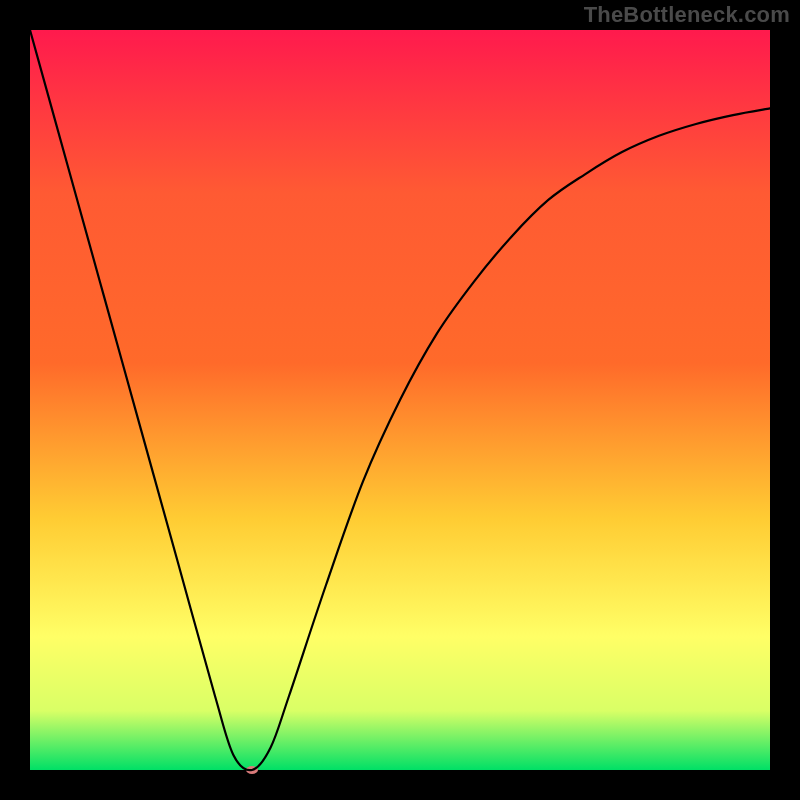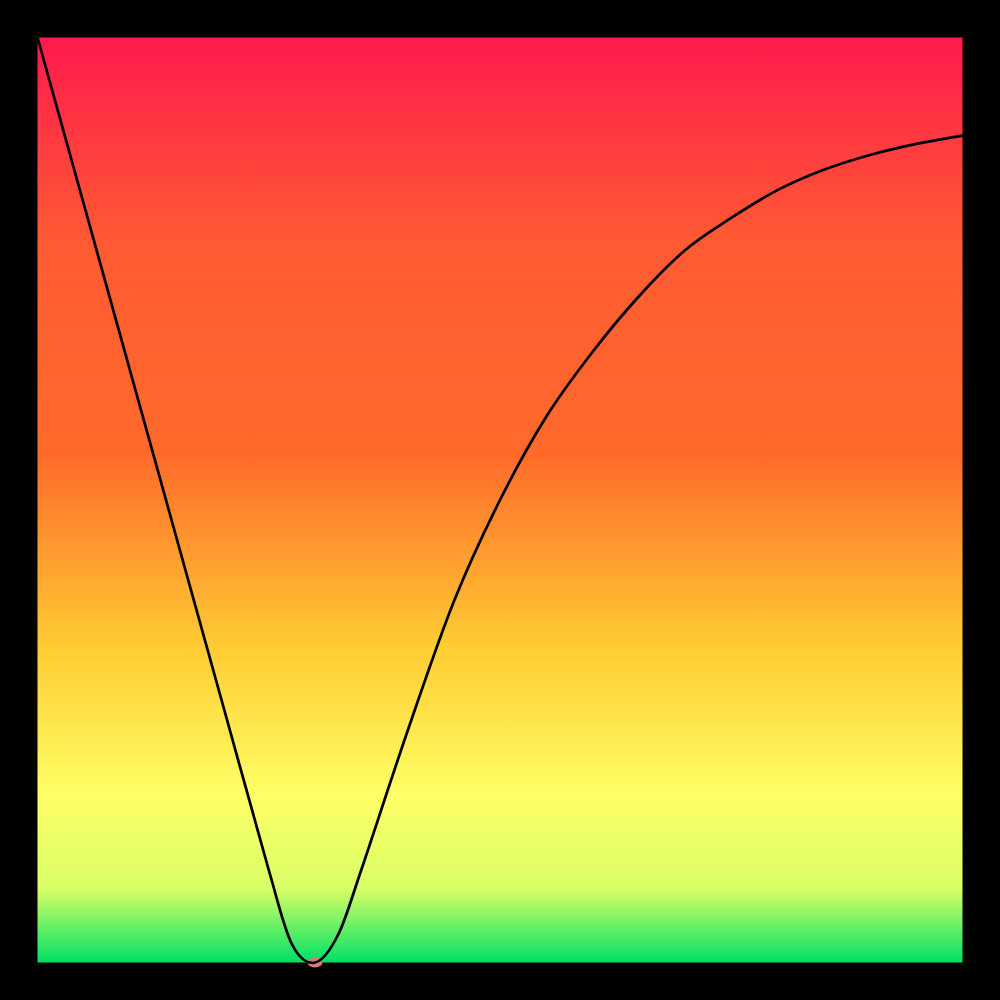--- a/index.html
+++ b/index.html
@@ -30,20 +30,21 @@
   }
   svg {
     display: block;
   }
 </style>
 </head>
 <body>
 
 <div class="frame">
 
+  <div class="watermark">TheBottleneck.com</div>
 
   <svg id="chart-svg" width="800" height="800" viewBox="0 0 800 800">
     <defs>
       <linearGradient id="bg-grad" x1="0" y1="0" x2="0" y2="1">
         <stop id="g0" offset="0%" stop-color="#ff1a4d"></stop>
         <stop id="g1" offset="22%" stop-color="#ff5a33"></stop>
         <stop id="g2" offset="45%" stop-color="#ff6a2a"></stop>
         <stop id="g3" offset="66%" stop-color="#ffcc33"></stop>
         <stop id="g4" offset="82%" stop-color="#ffff66"></stop>
         <stop id="g5" offset="92%" stop-color="#d9ff66"></stop>

